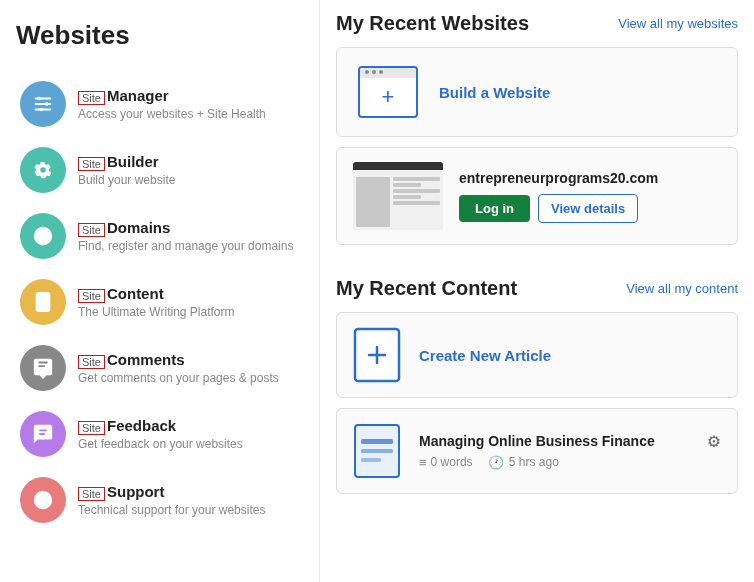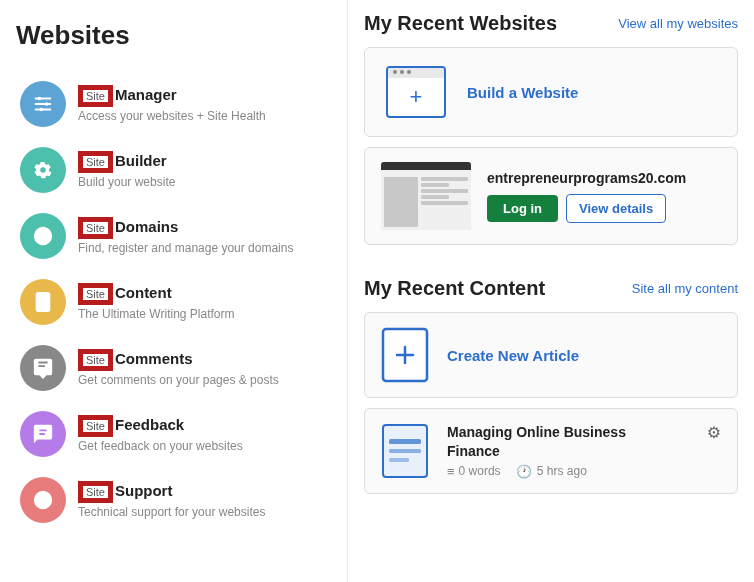--- a/index.html
+++ b/index.html
@@ -1,20 +1,20 @@
 <!DOCTYPE html>
 <html><head>
   <meta charset="utf-8">
   <style>
     * { box-sizing: border-box; margin: 0; padding: 0; }
     body { font-family: Arial, sans-serif; background: #fff; width: 754px; min-height: 582px; display: flex; }
 
     
     .left-panel {
-      width: 348px;
+      width: 320px;
       padding: 20px 16px;
       border-right: 1px solid #e8e8e8;
       flex-shrink: 0;
     }
     .left-panel h1 {
       font-size: 26px;
       font-weight: 700;
       color: #222;
       margin-bottom: 20px;
     }
@@ -33,21 +33,21 @@
       align-items: center;
       justify-content: center;
       flex-shrink: 0;
       margin-right: 12px;
     }
     .menu-icon svg { width: 22px; height: 22px; fill: #fff; }
     .menu-text { display: flex; flex-direction: column; }
     .menu-title { font-size: 15px; color: #222; font-weight: 400; }
     .menu-title .site-tag {
       display: inline-block;
-      border: 5px solid #b91c1c;
+      border: 1px solid #b91c1c;
       font-size: 11px;
       padding: 0 3px;
       margin-right: 2px;
       color: #555;
       font-weight: 400;
       vertical-align: middle;
     }
     .menu-title .title-bold { font-weight: 700; }
     .menu-desc { font-size: 12px; color: #888; margin-top: 2px; }
 
@@ -391,21 +391,21 @@
       <div class="website-actions">
         <button class="btn-login">Log in</button>
         <button class="btn-view-details">View details</button>
       </div>
     </div>
   </div>
 
   <div class="section-content">
     <div class="section-header">
       <span class="section-title">My Recent Content</span>
-      <a class="view-all-link">Site all my content</a>
+      <a class="view-all-link">View all my content</a>
     </div>
 
     <div class="content-card">
       <div class="article-icon-wrap">
         <svg class="article-icon-svg" viewBox="0 0 48 56" fill="none" xmlns="http://www.w3.org/2000/svg">
           <rect x="2" y="2" width="44" height="52" rx="3" fill="#fff" stroke="#2c6ecb" stroke-width="2.5"></rect>
           <line x1="16" y1="28" x2="32" y2="28" stroke="#2c6ecb" stroke-width="2.5" stroke-linecap="round"></line>
           <line x1="24" y1="20" x2="24" y2="36" stroke="#2c6ecb" stroke-width="2.5" stroke-linecap="round"></line>
         </svg>
       </div>

